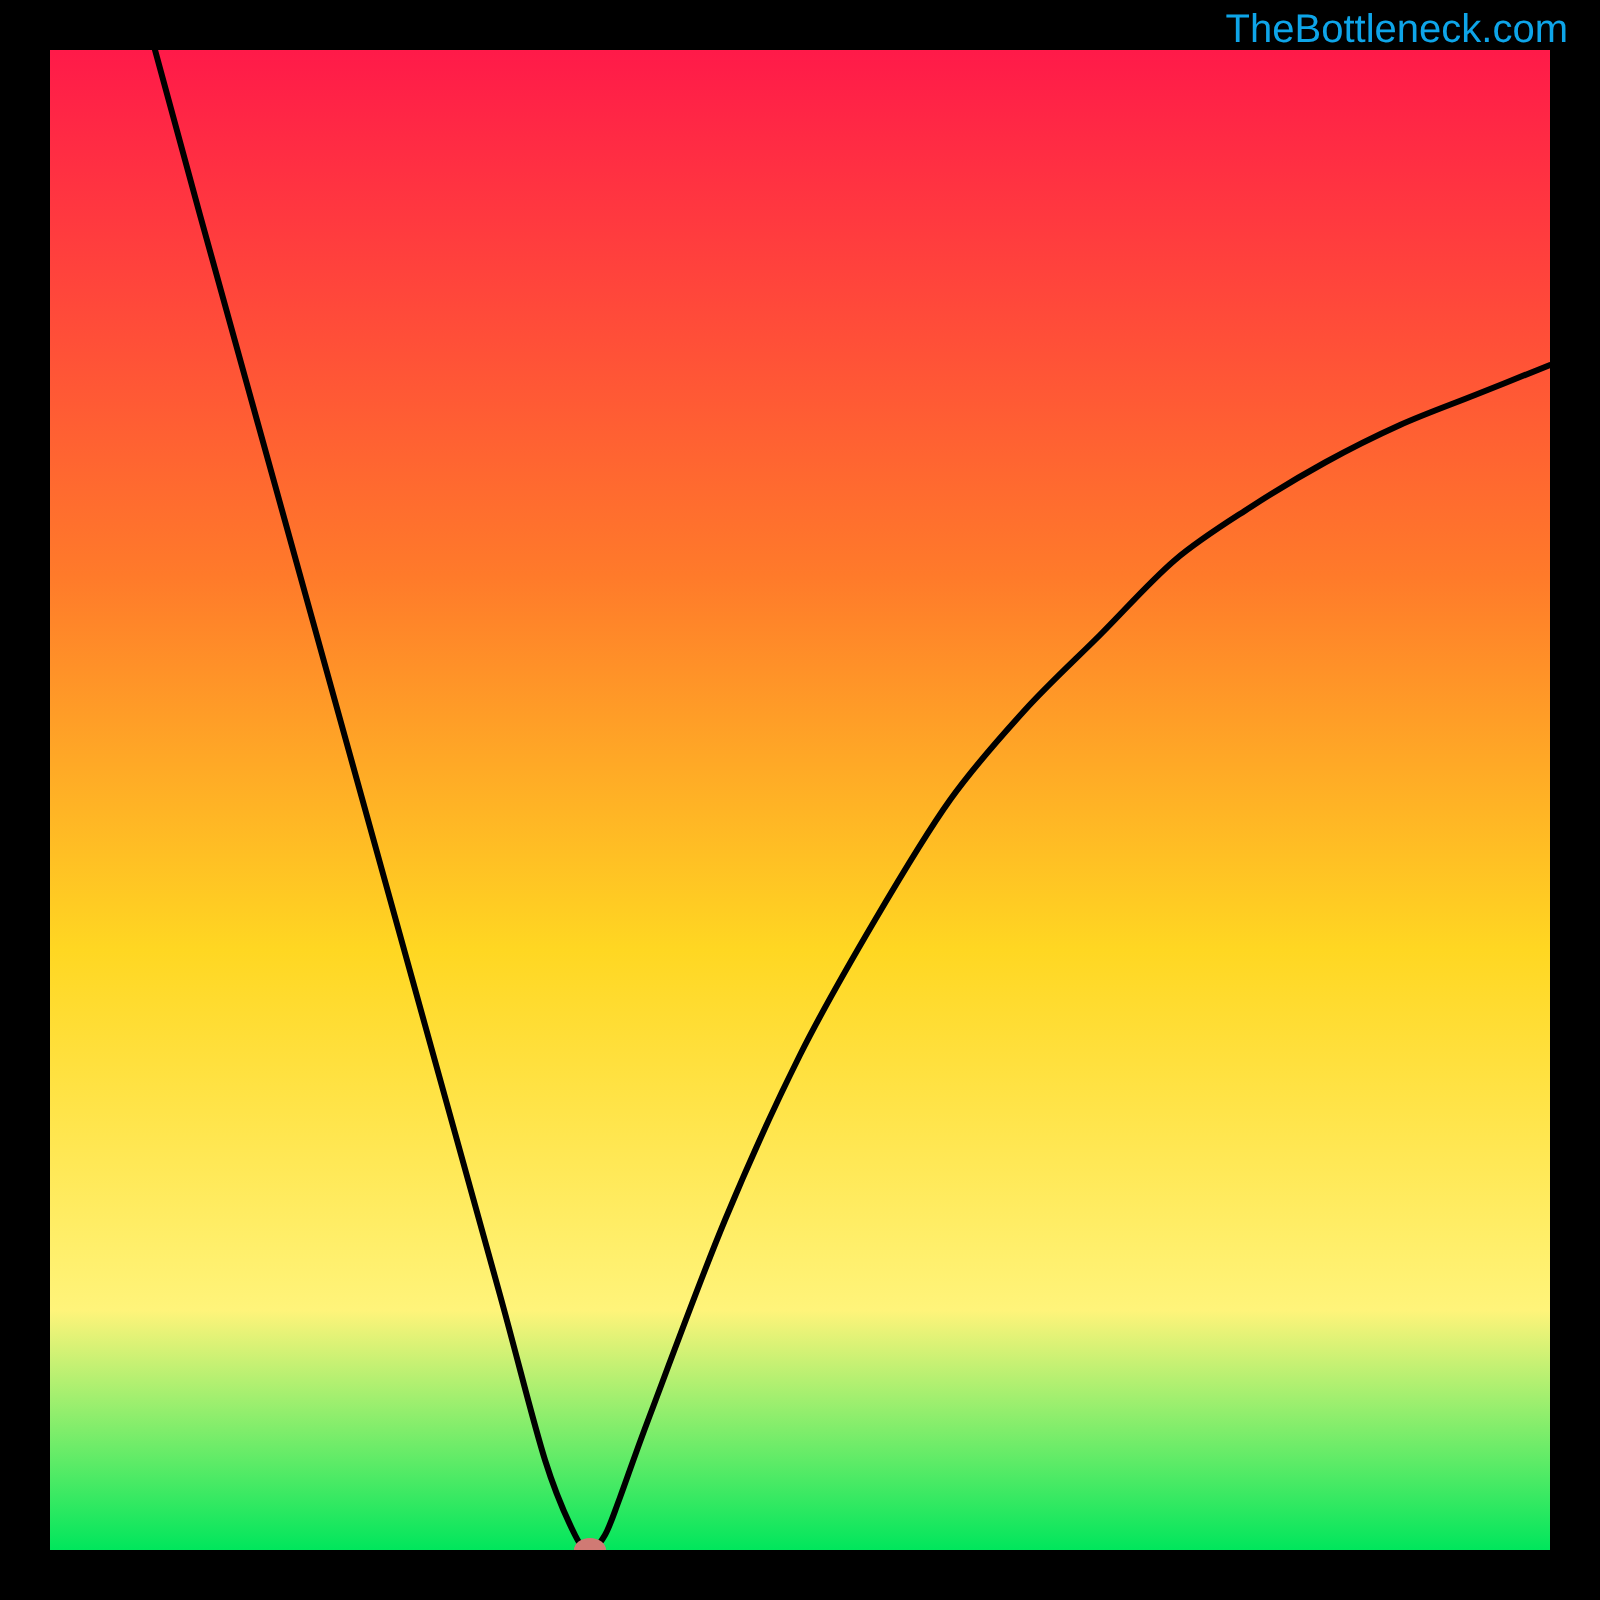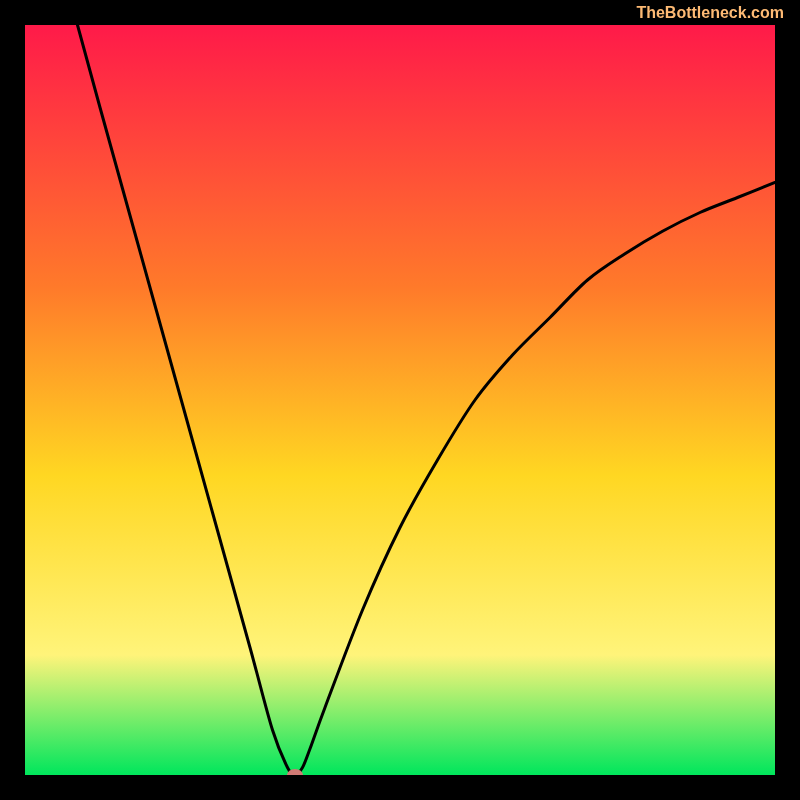--- a/index.html
+++ b/index.html
@@ -8,23 +8,23 @@
     width: 800px;
     height: 800px;
     background: #000;
     position: relative;
   }
   .watermark {
     position: absolute;
     top: 4px;
     right: 16px;
     font-family: Arial, Helvetica, sans-serif;
-    font-size: 16px;
-    font-weight: bold;
-    color: #fdba74;
+    font-size: 20px;
+    font-weight: normal;
+    color: #0ea5e9;
     z-index: 10;
   }
   .plot {
     position: absolute;
     top: 25px;
     left: 25px;
     width: 750px;
     height: 750px;
   }
   svg { display: block; }

